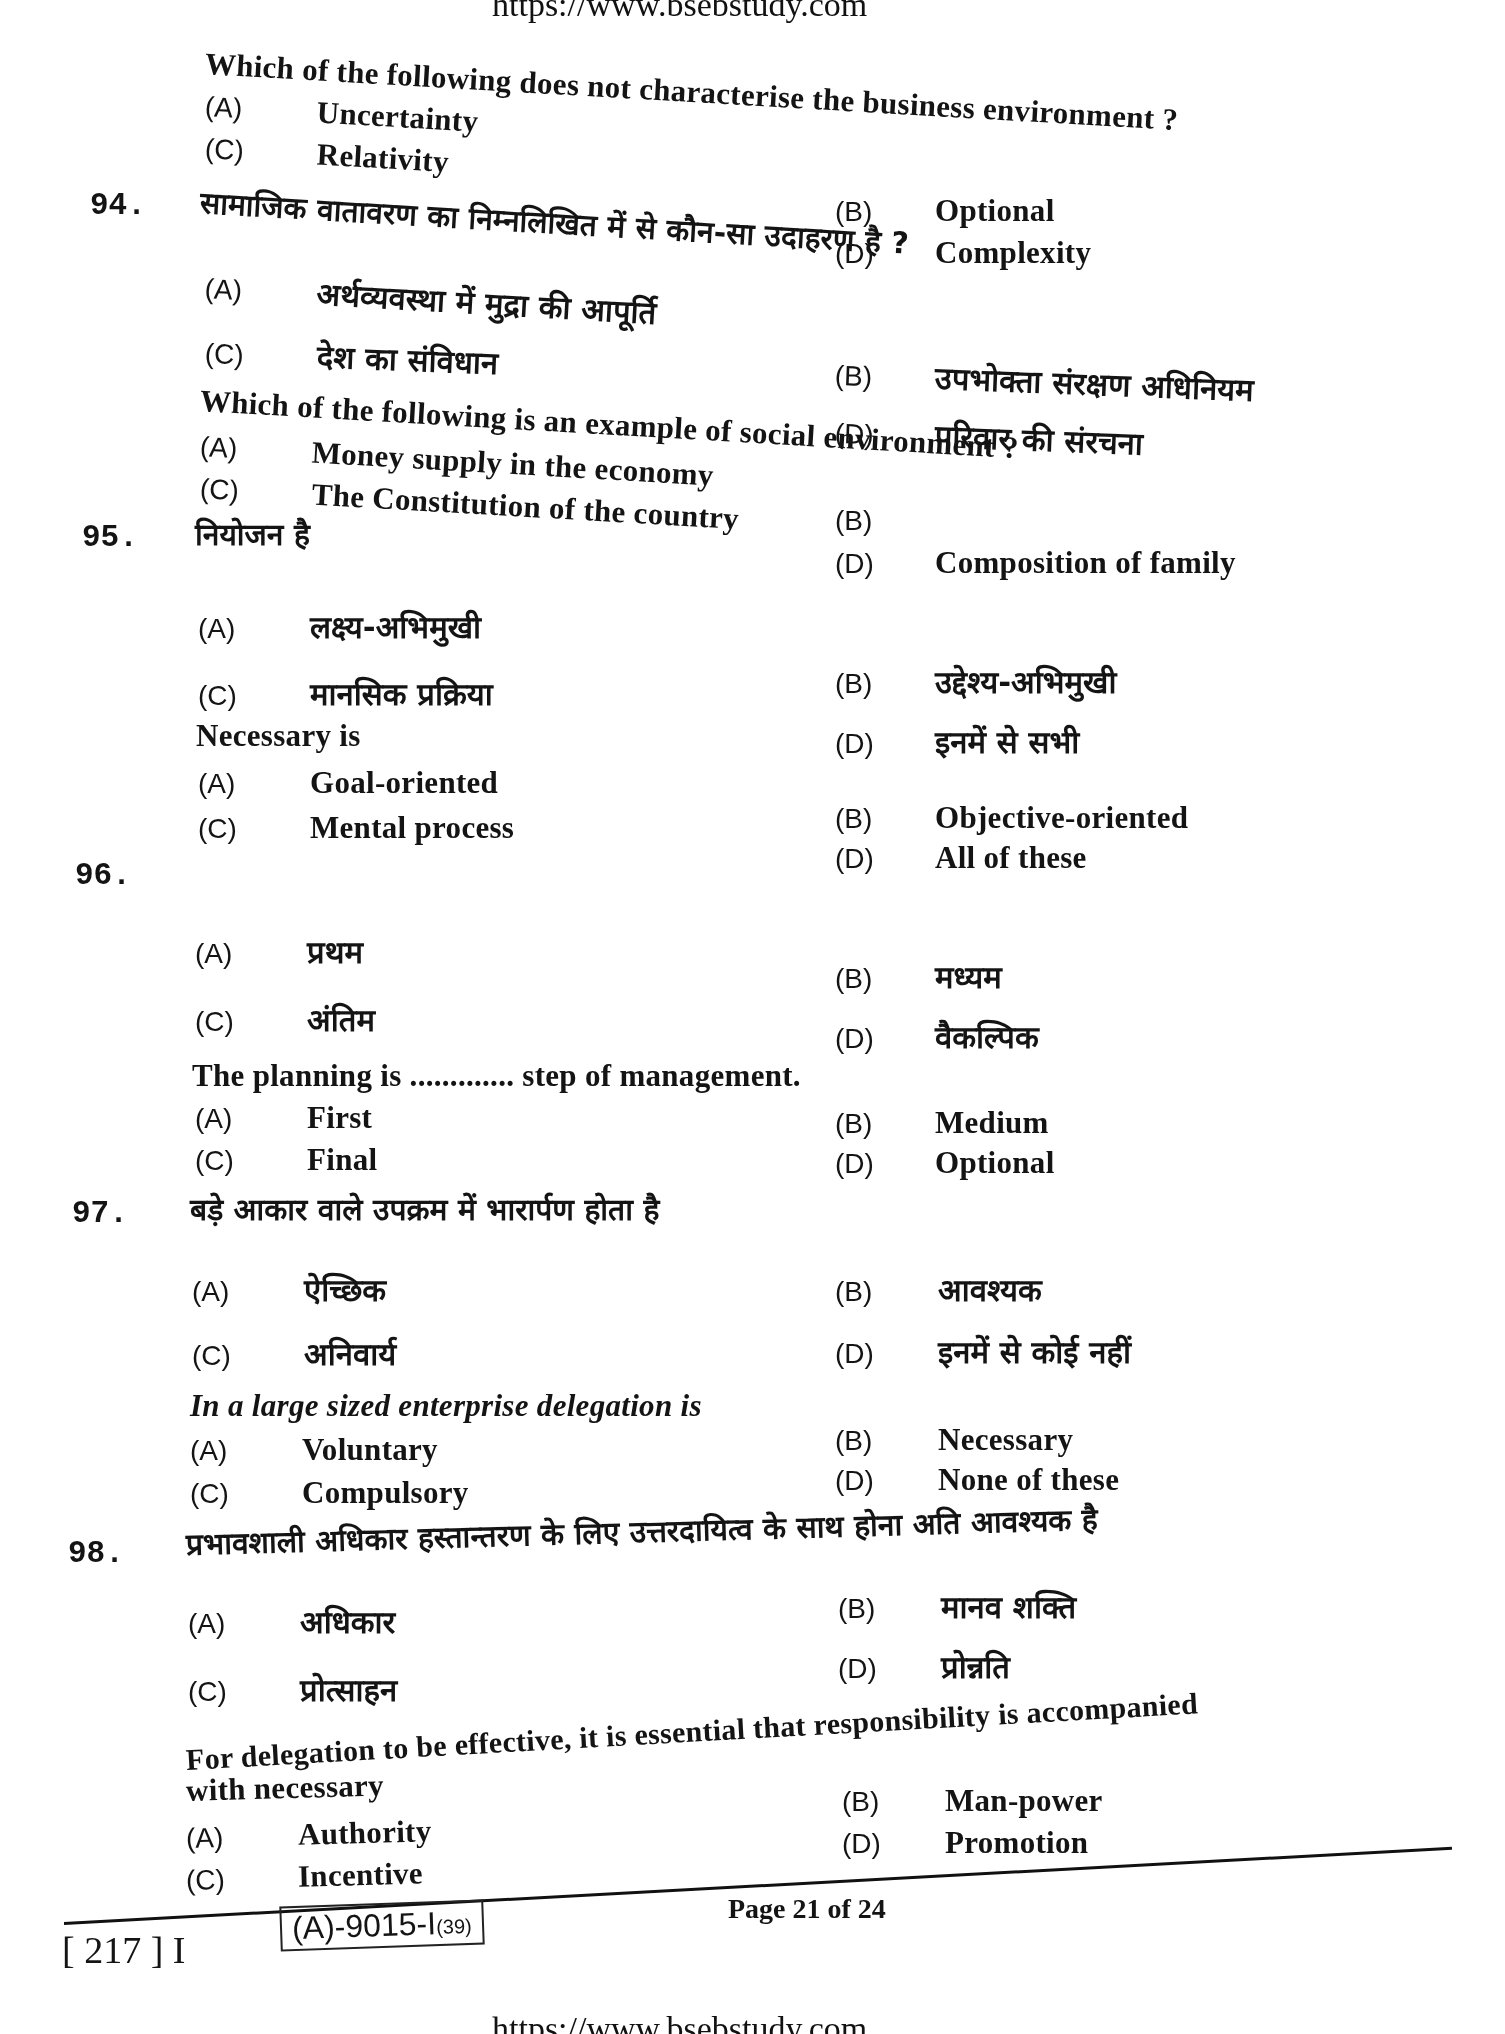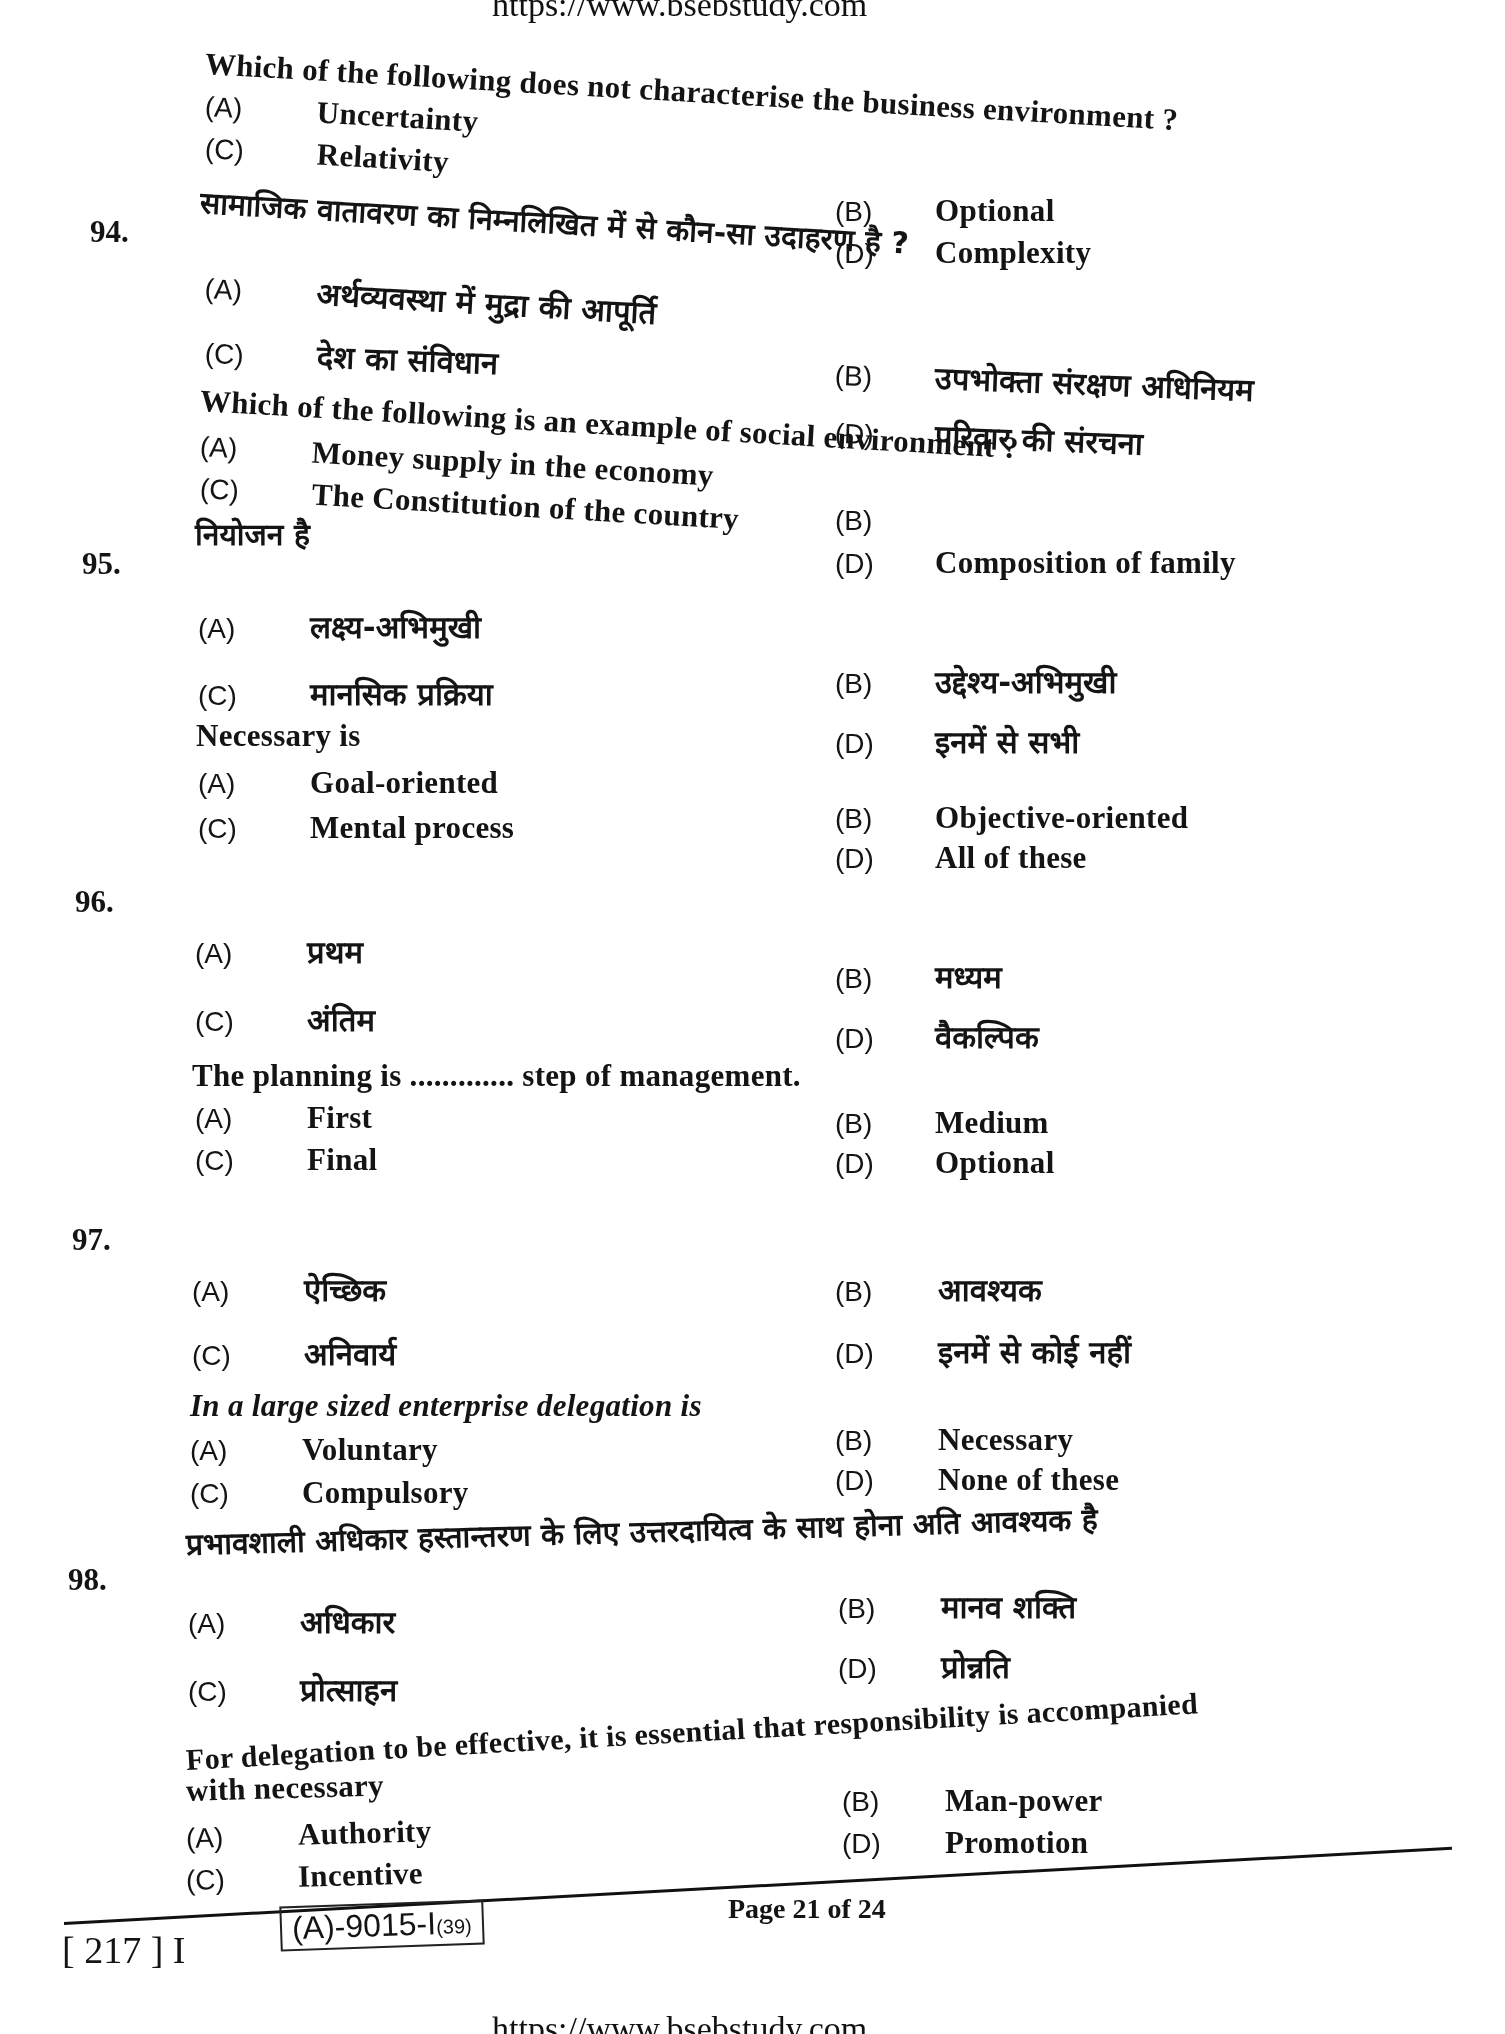--- a/index.html
+++ b/index.html
@@ -5,21 +5,21 @@
   html, body { margin: 0; padding: 0; background: #ffffff; }
   body {
     width: 1505px; height: 2034px; position: relative; overflow: hidden;
     font-family: "DejaVu Serif", "Liberation Serif", serif;
     color: #141414;
   }
   .page { position: absolute; inset: 0; }
   .ln { position: absolute; white-space: nowrap; font-size: 31px; line-height: 1; }
   .en { font-family: "Liberation Serif", "DejaVu Serif", serif; font-weight: bold; letter-spacing: 0.3px; }
   .hi { font-family: "DejaVu Sans", "Liberation Sans", sans-serif; font-size: 30px; font-weight: bold; }
-  .qnum { font-family: Liberation Serif, serif; font-weight: bold; font-size: 31px; margin-top: 26px; }
+  .qnum { font-family: Liberation Mono, monospace; font-weight: bold; font-size: 31px; }
   .opt { position: absolute; white-space: nowrap; display: flex; align-items: baseline; }
   .opt .lbl { font-family: "Liberation Sans", sans-serif; font-size: 28px; width: 112px; display: inline-block; }
   .opt .txt { font-size: 31px; }
   .url { font-family: "Liberation Serif", serif; font-size: 34px; color: #111; position: absolute; }
   .rule { position: absolute; height: 3px; background: #111; transform-origin: left center; }
   .footer-code { position: absolute; font-family: "Liberation Serif", serif; font-size: 38px; }
   .footer-box { position: absolute; border: 2px solid #222; padding: 2px 10px; font-family: "Liberation Sans", sans-serif; font-size: 32px; transform: rotate(-2deg); }
   .footer-box sub { font-size: 20px; vertical-align: baseline; }
   .pageno { position: absolute; font-family: "Liberation Serif", serif; font-weight: bold; font-size: 28px; }
   .tilt1 { transform: rotate(3.3deg); transform-origin: left center; }
@@ -152,20 +152,21 @@
   <div class="opt" style="left:835px; top:1105px;">
     <span class="lbl" style="width:100px">(B)</span>
     <span class="txt en">Medium</span>
   </div>
   <div class="opt" style="left:835px; top:1145px;">
     <span class="lbl" style="width:100px">(D)</span>
     <span class="txt en">Optional</span>
   </div>
 
   <div class="ln qnum" style="left:72px; top:1198px;">97.</div>
+  <div class="ln hi" style="left:190px; top:1195px;">बड़े आकार वाले उपक्रम में भारार्पण होता है</div>
   <div class="opt" style="left:192px; top:1268px;">
     <span class="lbl">(A)</span>
     <span class="txt hi">ऐच्छिक</span>
   </div>
   <div class="opt" style="left:192px; top:1332px;">
     <span class="lbl">(C)</span>
     <span class="txt hi">अनिवार्य</span>
   </div>
   <div class="opt" style="left:835px; top:1268px;">
     <span class="lbl" style="width:103px">(B)</span>

